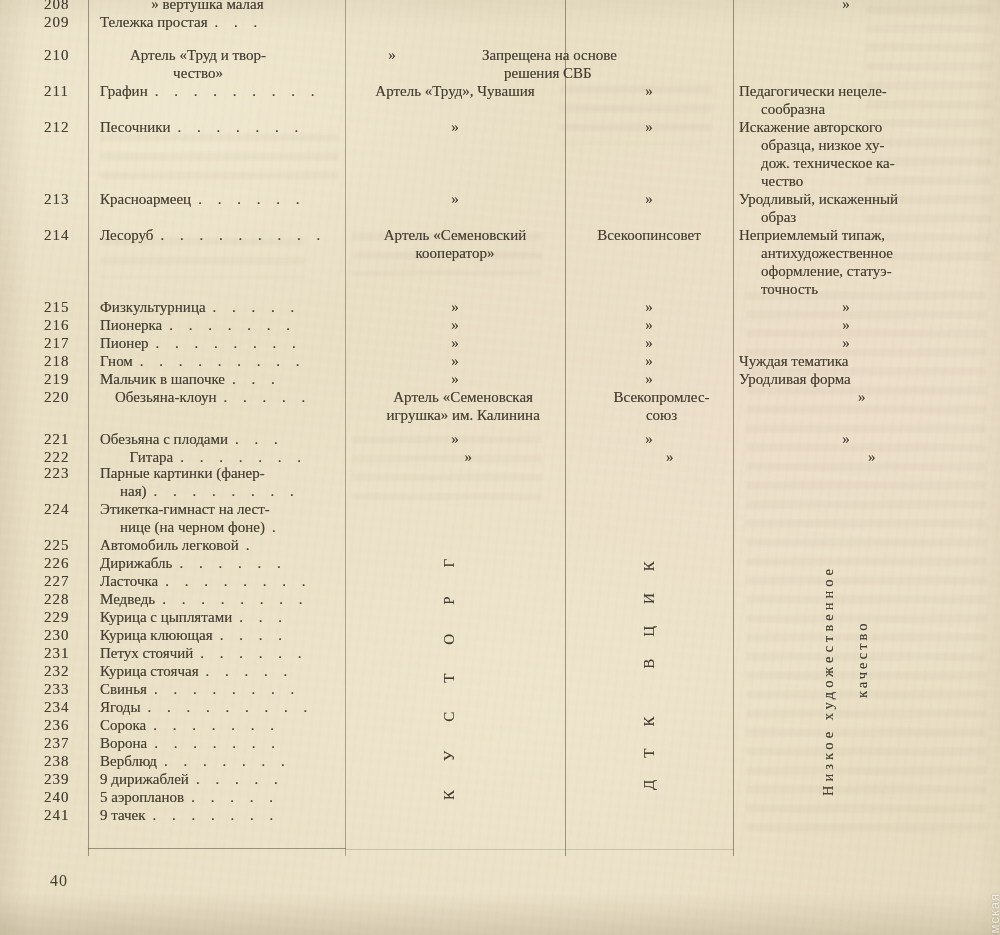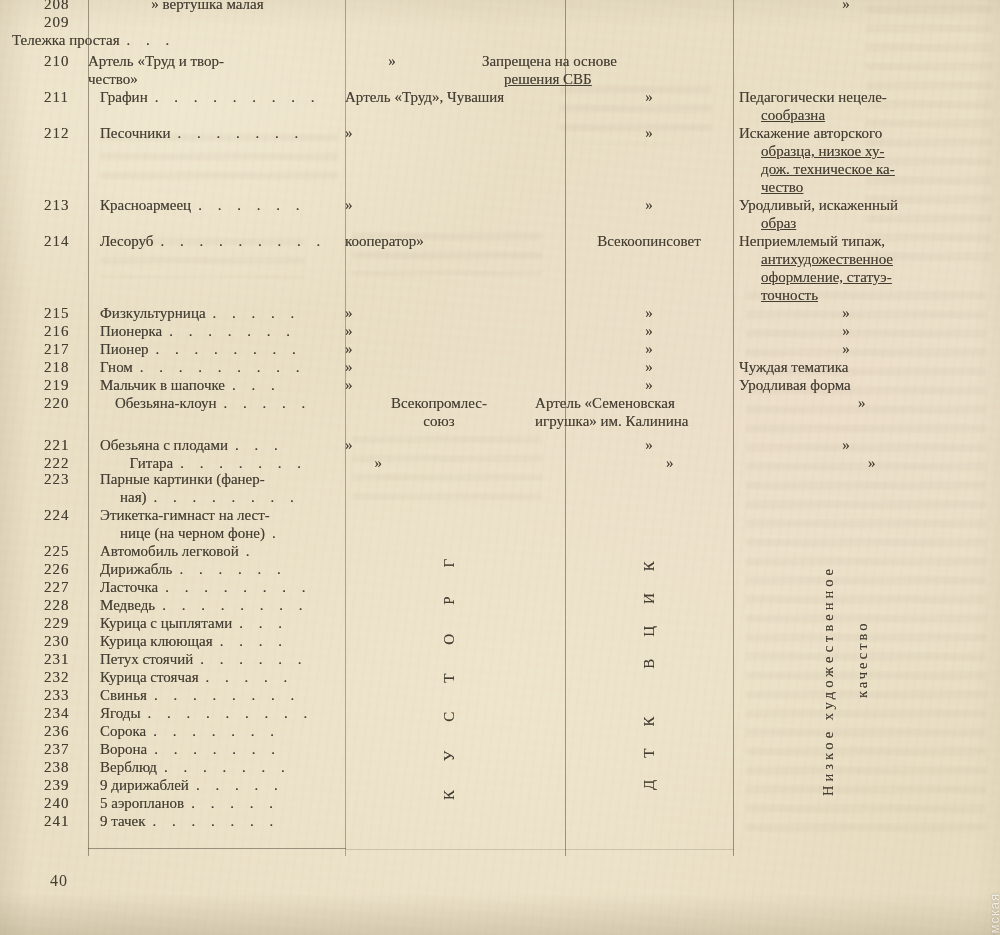--- a/index.html
+++ b/index.html
@@ -54,24 +54,24 @@
 
   
   #rows{position:absolute;left:0;top:-5px;width:1000px;z-index:2;}
   .row{display:flex;align-items:flex-start;min-height:18px;}
   .cell{font-size:15px;line-height:18px;}
   .cell .line{min-height:18px;white-space:nowrap;}
   .cell-num{width:88px;box-sizing:border-box;padding-left:44px;letter-spacing:1px;}
   .cell-name{width:257px;box-sizing:border-box;padding-left:12px;}
   .cell-name .line:not(:first-child){padding-left:20px;}
   .cell-name .line.ditto{text-align:center;padding-right:30px;}
-  .cell-maker{width:220px;text-align:left;}
+  .cell-maker{width:220px;text-align:center;}
   .cell-org{width:168px;text-align:center;}
   .cell-remark{width:260px;box-sizing:border-box;padding-left:6px;}
-  .cell-remark .line:not(:first-child){padding-left:22px;text-decoration:underline;}
+  .cell-remark .line:not(:first-child){padding-left:22px;}
   .cell-remark .line.ditto{text-align:center;padding-right:40px;}
   .dots{letter-spacing:6px;padding-left:7px;}
   .cell, .vtext{text-shadow:0 0 .6px rgba(69,62,50,.55);}
 
   
   .vtext{
     position:absolute;z-index:2;
     writing-mode:vertical-rl;transform:rotate(180deg);
     font-size:15px;color:#45ureia3e32;color:#45 3e32;color:#453e32;
   }
@@ -114,21 +114,21 @@
         <div class="cell cell-num"><span>208</span></div>
         <div class="cell cell-name">
           <div class="line ditto"><span>» вертушка малая</span></div>
         </div>
         <div class="cell cell-maker"></div>
         <div class="cell cell-org"></div>
         <div class="cell cell-remark">
           <div class="line ditto"><span>»</span></div>
         </div>
       </div>
-      <div class="row" style="margin-bottom: 3px; flex-direction: column;">
+      <div class="row" style="margin-bottom: 15px;">
         <div class="cell cell-num"><span>209</span></div>
         <div class="cell cell-name">
           <div class="line"><span>Тележка простая</span><span class="dots">. . .</span></div>
         </div>
         <div class="cell cell-maker"></div>
         <div class="cell cell-org"></div>
         <div class="cell cell-remark"></div>
       </div>
       <div class="row">
         <div class="cell cell-num"><span>210</span></div>
@@ -193,20 +193,21 @@
           <div class="line"><span>Уродливый, искаженный</span></div>
           <div class="line"><span>образ</span></div>
         </div>
       </div>
       <div class="row">
         <div class="cell cell-num"><span>214</span></div>
         <div class="cell cell-name">
           <div class="line"><span>Лесоруб</span><span class="dots">. . . . . . . . .</span></div>
         </div>
         <div class="cell cell-maker">
+          <div class="line"><span>Артель «Семеновский</span></div>
           <div class="line"><span>кооператор»</span></div>
         </div>
         <div class="cell cell-org">
           <div class="line"><span>Всекоопинсовет</span></div>
         </div>
         <div class="cell cell-remark">
           <div class="line"><span>Неприемлемый  типаж,</span></div>
           <div class="line"><span>антихудожественное</span></div>
           <div class="line"><span>оформление,  статуэ-</span></div>
           <div class="line"><span>точность</span></div>
@@ -285,27 +286,27 @@
         </div>
         <div class="cell cell-remark">
           <div class="line"><span>Уродливая форма</span></div>
         </div>
       </div>
       <div class="row" style="margin-bottom: 6px; gap: 18px;">
         <div class="cell cell-num"><span>220</span></div>
         <div class="cell cell-name">
           <div class="line"><span>Обезьяна-клоун</span><span class="dots">. . . . .</span></div>
         </div>
+        <div class="cell cell-maker">
+          <div class="line"><span>Артель «Семеновская</span></div>
+          <div class="line"><span>игрушка» им. Калинина</span></div>
+        </div>
         <div class="cell cell-org">
           <div class="line"><span>Всекопромлес-</span></div>
           <div class="line"><span>союз</span></div>
-        </div>
-        <div class="cell cell-maker">
-          <div class="line"><span>Артель «Семеновская</span></div>
-          <div class="line"><span>игрушка» им. Калинина</span></div>
         </div>
         <div class="cell cell-remark">
           <div class="line ditto"><span>»</span></div>
         </div>
       </div>
       <div class="row">
         <div class="cell cell-num"><span>221</span></div>
         <div class="cell cell-name">
           <div class="line"><span>Обезьяна с плодами</span><span class="dots">. . .</span></div>
         </div>

